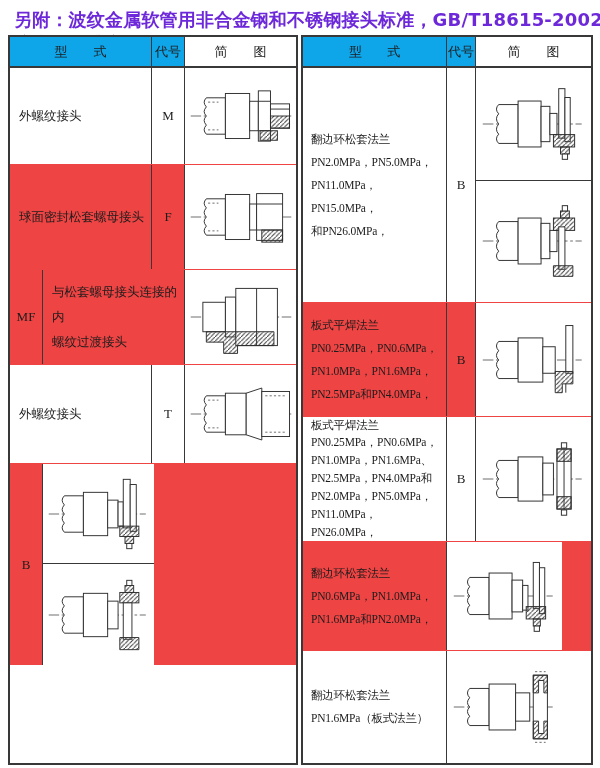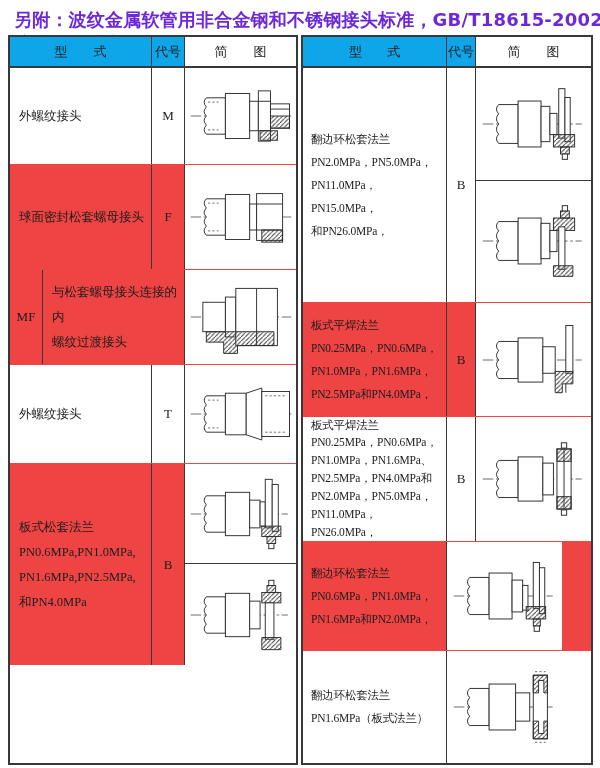--- a/index.html
+++ b/index.html
@@ -154,24 +154,20 @@
           <rect class="o" x="42" y="18" width="24" height="48"></rect>
           <path class="o" d="M66,18 L84,12 L84,72 L66,66 Z"></path>
           <rect class="o" x="84" y="16" width="32" height="52"></rect>
           <line class="dd" x1="88" y1="21" x2="112" y2="21"></line>
             <line class="dd" x1="88" y1="63" x2="112" y2="63"></line>
         </svg>
       </div>
     </div>
 
     <div class="tr hl" style="height:201px">
-      <div class="td type">板式松套法兰
-PN0.6MPa,PN1.0MPa,
-PN1.6MPa,PN2.5MPa,
-和PN4.0MPa</div>
       <div class="td code hl">B</div>
       <div class="td diag split" style="background:#fff">
         <div class="sub first" style="height:100px">
           <svg class="dg" width="104" height="90" viewBox="0 0 120 84" preserveAspectRatio="xMidYMid meet">
             <line class="cl" x1="2" y1="42" x2="114" y2="42"></line>
             <path class="o" d="M42,21 L20,21 Q15,26 20,31.5 Q15,37 20,42 Q15,47 20,52.5 Q15,58 20,63 L42,63 Z"></path>
             <rect class="o" x="42" y="17" width="28" height="50"></rect>
             <rect class="o" x="70" y="26" width="12" height="32"></rect>
             <rect class="o" x="82" y="28" width="6" height="28"></rect>
             <rect class="o" x="88" y="2" width="8" height="56"></rect>

